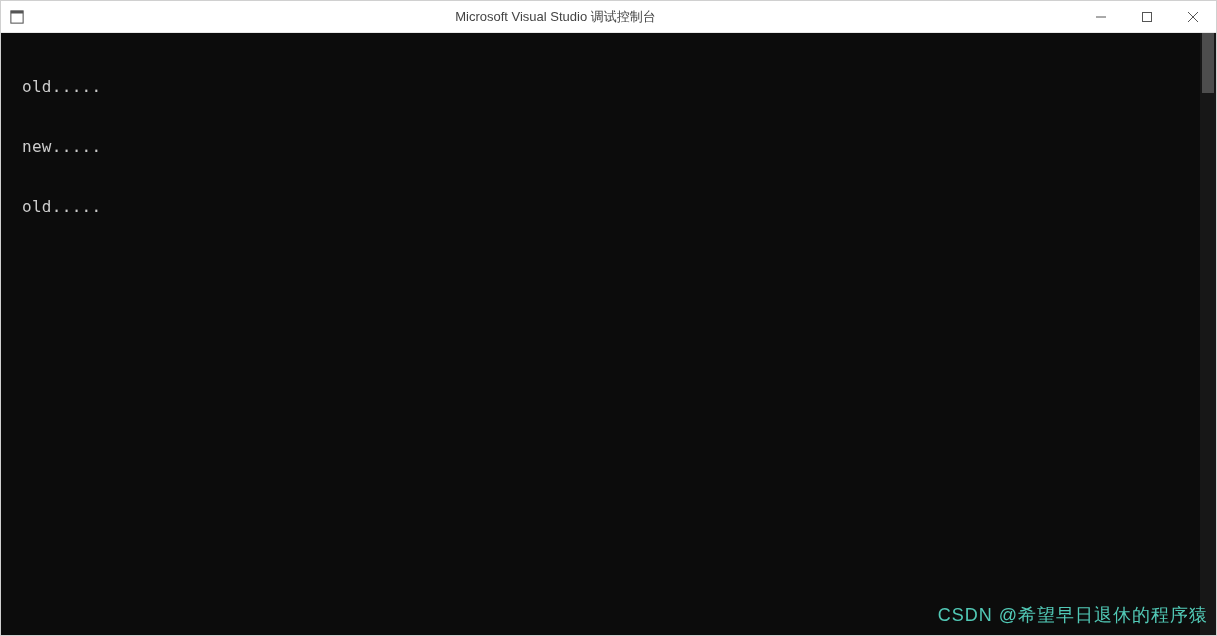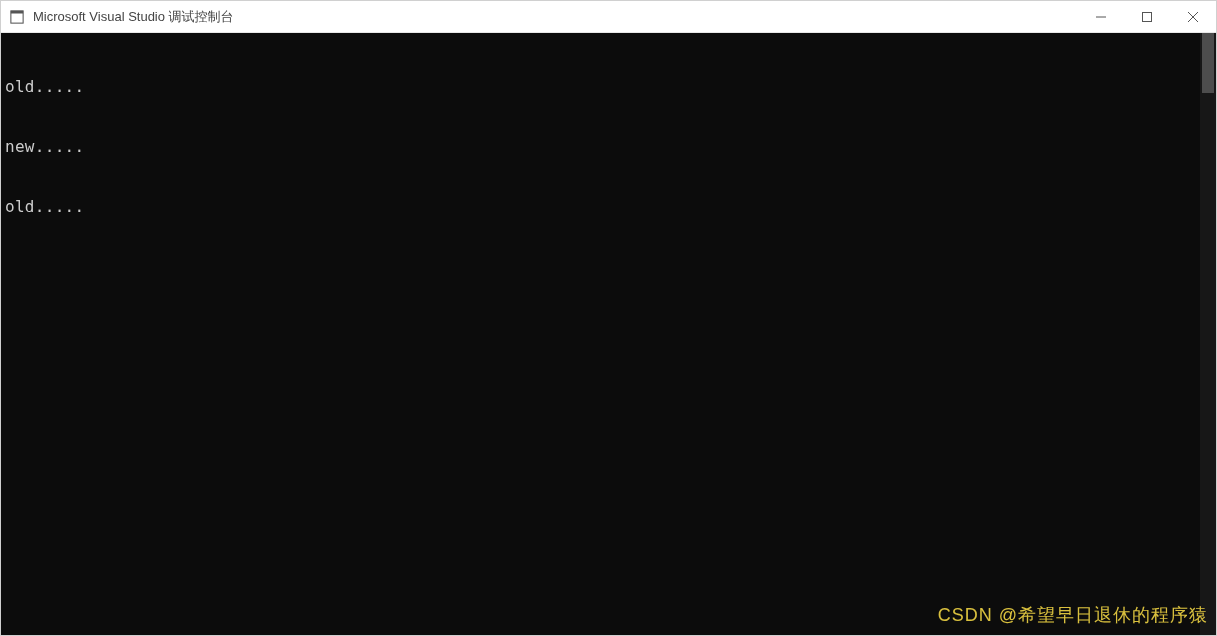--- a/index.html
+++ b/index.html
@@ -23,20 +23,21 @@
       flex-direction: column;
       border: 1px solid #d0d0d0;
     }
     .titlebar {
       height: 32px;
       background: #ffffff;
       display: flex;
       align-items: center;
       padding-left: 8px;
       border-bottom: 1px solid #e8e8e8;
+      text-align: center;
     }
     .titlebar-icon {
       width: 16px;
       height: 16px;
       margin-right: 8px;
       display: flex;
       align-items: center;
       justify-content: center;
     }
     .titlebar-icon svg {
@@ -62,21 +63,21 @@
     }
     .console-area {
       flex: 1;
       background: #0c0c0c;
       position: relative;
       overflow: hidden;
       display: flex;
     }
     .console-content {
       flex: 1;
-      padding: 4px 0 0 4px;
+      padding: 4px 0 0 21px;
       font-family: "NSimSun", "SimSun", "Consolas", monospace;
       font-size: 16px;
       line-height: 20px;
       color: #cccccc;
       white-space: pre;
       letter-spacing: 0.3px;
     }
     .console-line {
       min-height: 20px;
     }
@@ -92,21 +93,21 @@
       left: 2px;
       width: 12px;
       height: 60px;
       background: #4d4d4d;
       border-radius: 0;
     }
     .watermark {
       position: absolute;
       right: 8px;
       bottom: 8px;
-      color: #fde047;
+      color: #5eead4;
       font-size: 18px;
       font-family: "Microsoft YaHei", sans-serif;
       opacity: 0.85;
       letter-spacing: 1px;
     }
   </style>
 </head>
 <body>
 
 <div class="window">

